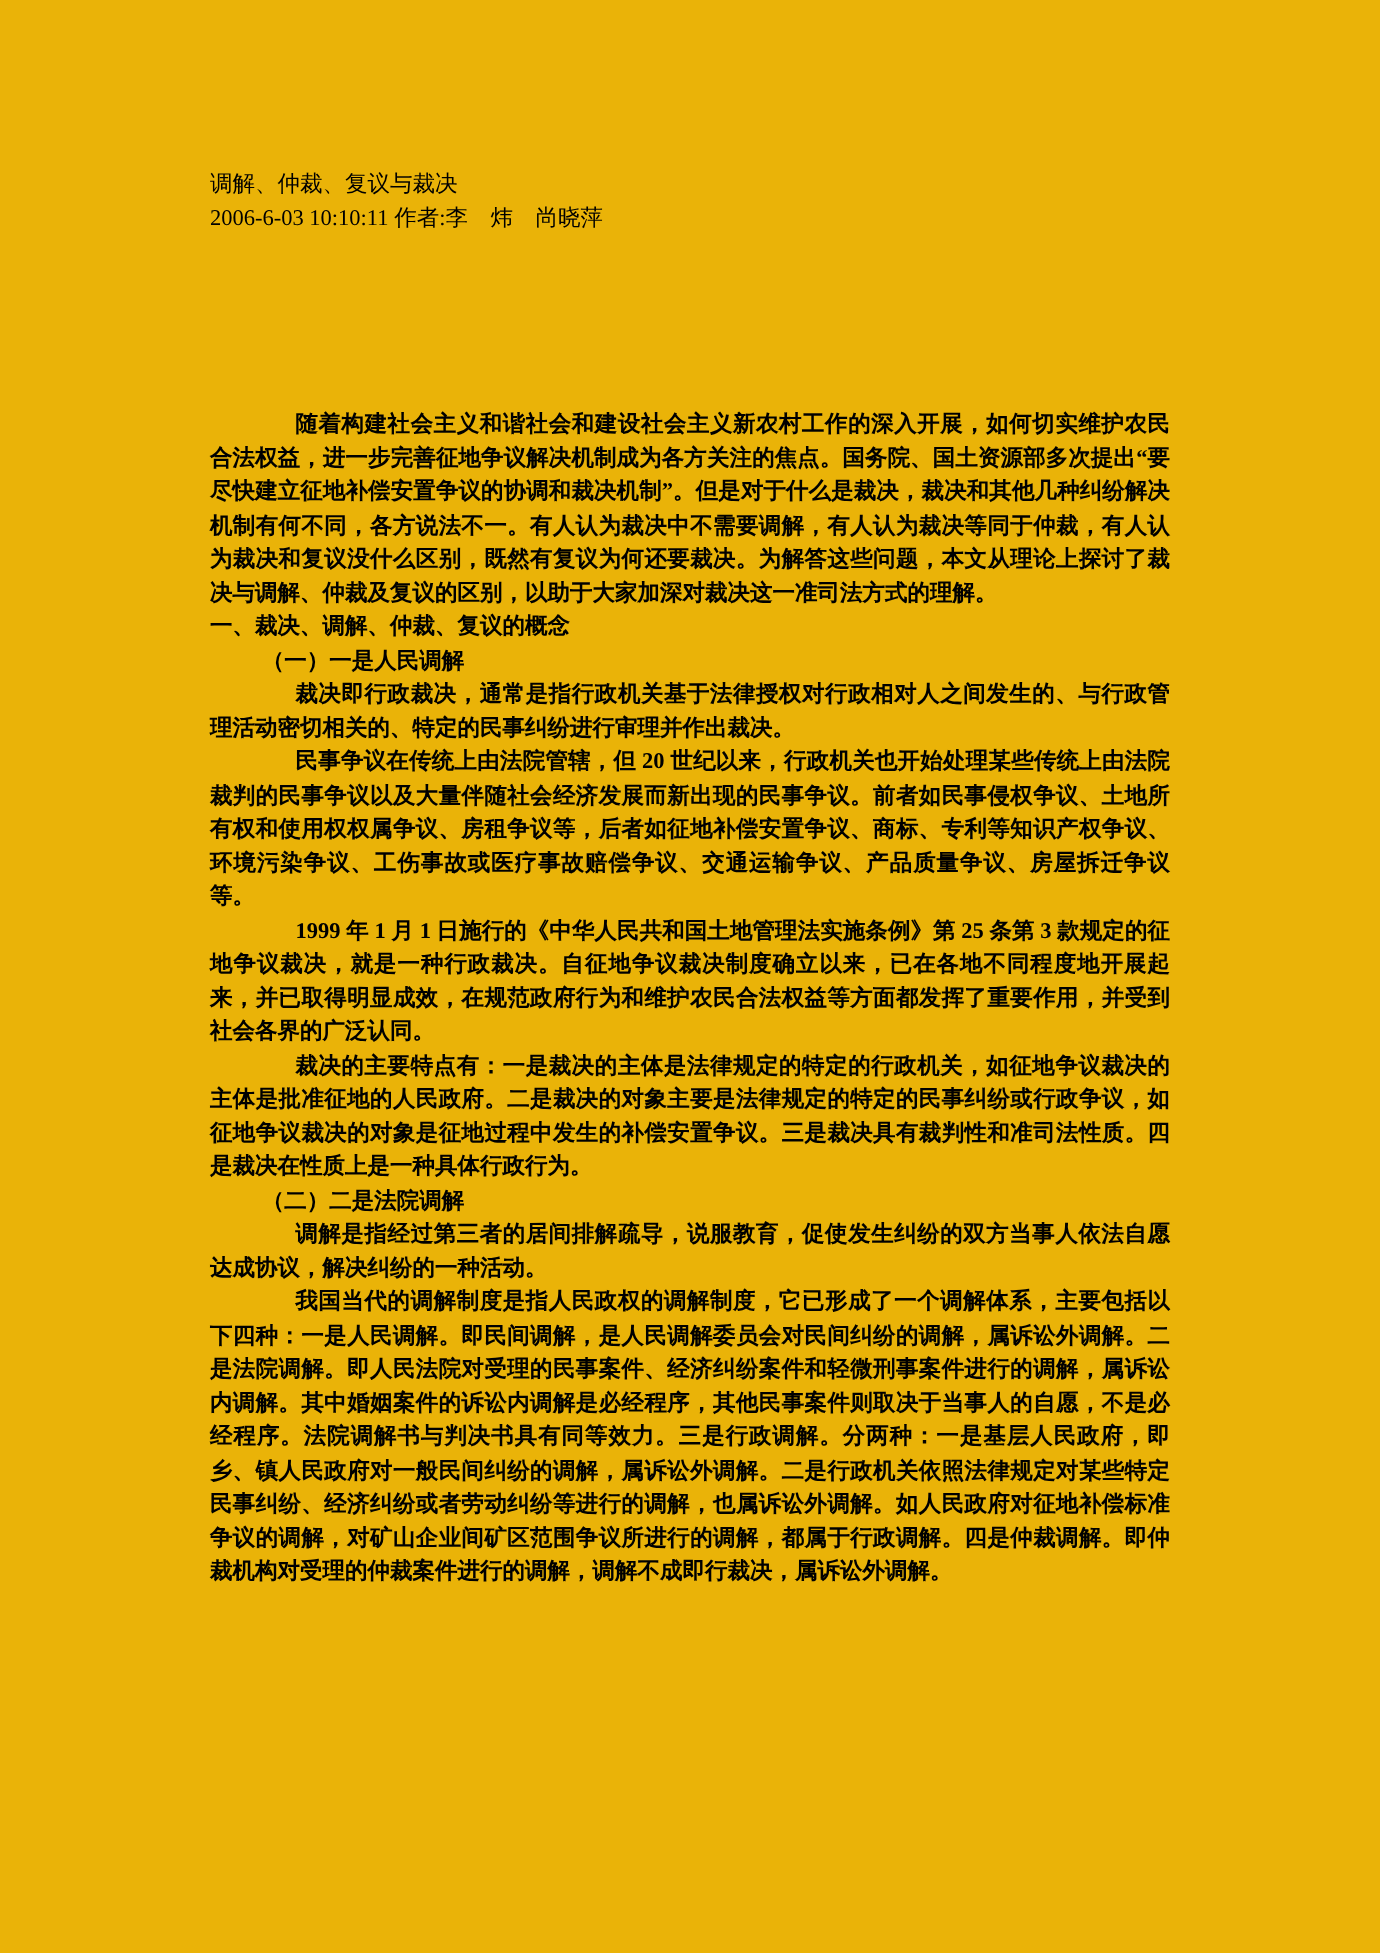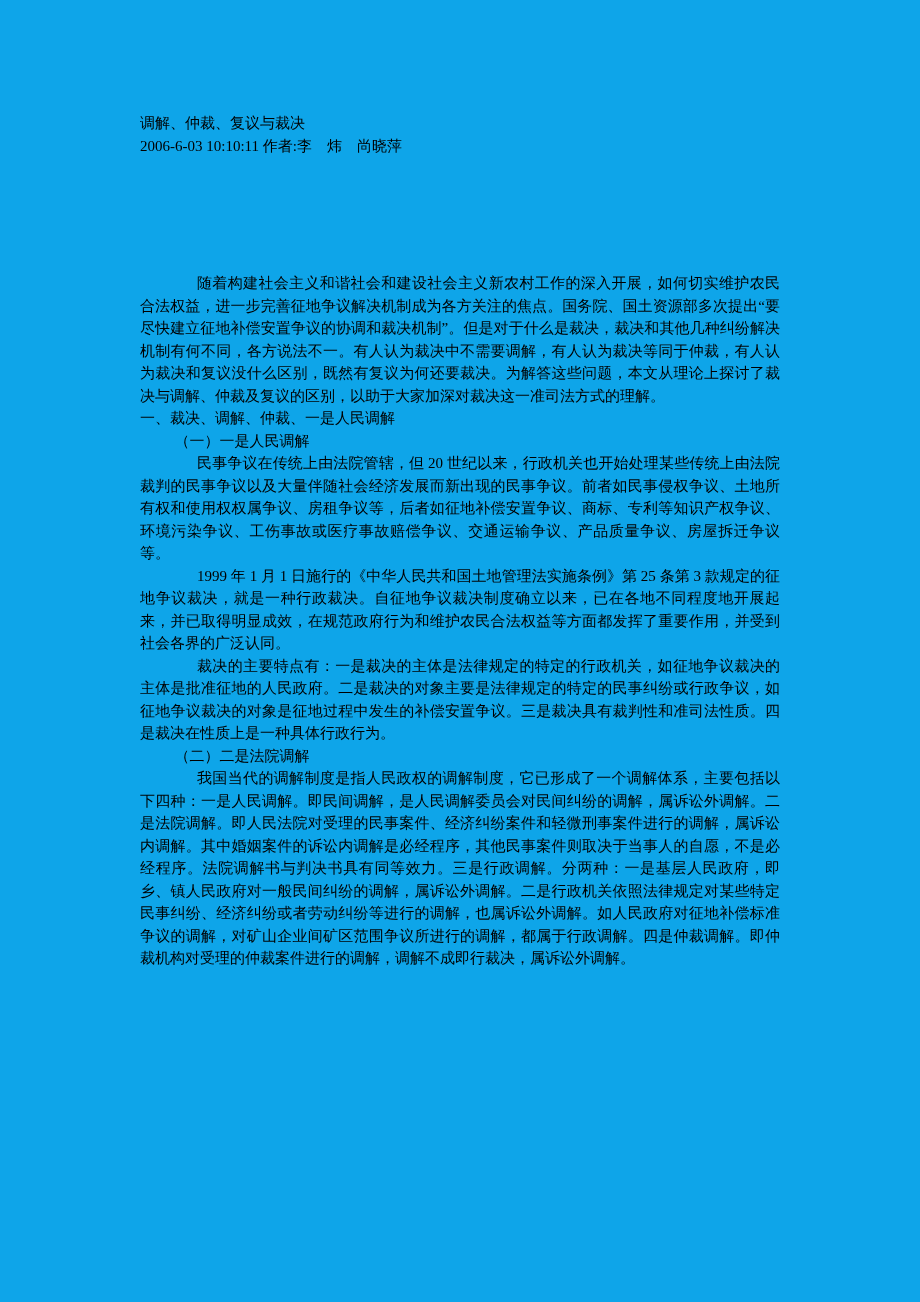--- a/index.html
+++ b/index.html
@@ -5,21 +5,21 @@
   html, body {
     margin: 0;
     padding: 0;
     background: #ffffff;
   }
   .page {
     position: relative;
     width: 920px;
     height: 1302px;
     margin: 0 auto;
-    background: #0ea5e9;
+    background: #eab308;
     color: #000000;
     font-family: "Liberation Serif", "DejaVu Serif", serif;
     font-size: 15px;
     line-height: 22.5px;
     overflow: hidden;
     box-sizing: border-box;
     padding: 112px 140px 0 140px;
   }
   .doc-title {
     margin: 0;
@@ -32,41 +32,44 @@
     font-size: 15px;
     line-height: 22.5px;
   }
   .top-gap {
     height: 115px;
   }
   .doc-body p {
     margin: 0;
     text-align: justify;
     text-justify: inter-ideograph;
+    font-weight: bold;
   }
   .p-body {
     text-indent: 3.8em;
   }
   .p-h1 {
     text-indent: 0;
   }
   .p-h2 {
     text-indent: 2.3em;
   }
 </style>
 </head>
 <body>
 
 <div class="page">
   <h1 class="doc-title">调解、仲裁、复议与裁决</h1>
   <div class="doc-meta">2006-6-03 10:10:11 作者:李　炜　尚晓萍</div>
   <div class="top-gap"></div>
   <div class="doc-body">
     <p class="p-body">随着构建社会主义和谐社会和建设社会主义新农村工作的深入开展，如何切实维护农民合法权益，进一步完善征地争议解决机制成为各方关注的焦点。国务院、国土资源部多次提出“要尽快建立征地补偿安置争议的协调和裁决机制”。但是对于什么是裁决，裁决和其他几种纠纷解决机制有何不同，各方说法不一。有人认为裁决中不需要调解，有人认为裁决等同于仲裁，有人认为裁决和复议没什么区别，既然有复议为何还要裁决。为解答这些问题，本文从理论上探讨了裁决与调解、仲裁及复议的区别，以助于大家加深对裁决这一准司法方式的理解。</p>
-    <p class="p-h1">一、裁决、调解、仲裁、一是人民调解</p>
+    <p class="p-h1">一、裁决、调解、仲裁、复议的概念</p>
     <p class="p-h2">（一）一是人民调解</p>
+    <p class="p-body">裁决即行政裁决，通常是指行政机关基于法律授权对行政相对人之间发生的、与行政管理活动密切相关的、特定的民事纠纷进行审理并作出裁决。</p>
     <p class="p-body">民事争议在传统上由法院管辖，但 20 世纪以来，行政机关也开始处理某些传统上由法院裁判的民事争议以及大量伴随社会经济发展而新出现的民事争议。前者如民事侵权争议、土地所有权和使用权权属争议、房租争议等，后者如征地补偿安置争议、商标、专利等知识产权争议、环境污染争议、工伤事故或医疗事故赔偿争议、交通运输争议、产品质量争议、房屋拆迁争议等。</p>
     <p class="p-body">1999 年 1 月 1 日施行的《中华人民共和国土地管理法实施条例》第 25 条第 3 款规定的征地争议裁决，就是一种行政裁决。自征地争议裁决制度确立以来，已在各地不同程度地开展起来，并已取得明显成效，在规范政府行为和维护农民合法权益等方面都发挥了重要作用，并受到社会各界的广泛认同。</p>
     <p class="p-body">裁决的主要特点有：一是裁决的主体是法律规定的特定的行政机关，如征地争议裁决的主体是批准征地的人民政府。二是裁决的对象主要是法律规定的特定的民事纠纷或行政争议，如征地争议裁决的对象是征地过程中发生的补偿安置争议。三是裁决具有裁判性和准司法性质。四是裁决在性质上是一种具体行政行为。</p>
     <p class="p-h2">（二）二是法院调解</p>
+    <p class="p-body">调解是指经过第三者的居间排解疏导，说服教育，促使发生纠纷的双方当事人依法自愿达成协议，解决纠纷的一种活动。</p>
     <p class="p-body">我国当代的调解制度是指人民政权的调解制度，它已形成了一个调解体系，主要包括以下四种：一是人民调解。即民间调解，是人民调解委员会对民间纠纷的调解，属诉讼外调解。二是法院调解。即人民法院对受理的民事案件、经济纠纷案件和轻微刑事案件进行的调解，属诉讼内调解。其中婚姻案件的诉讼内调解是必经程序，其他民事案件则取决于当事人的自愿，不是必经程序。法院调解书与判决书具有同等效力。三是行政调解。分两种：一是基层人民政府，即乡、镇人民政府对一般民间纠纷的调解，属诉讼外调解。二是行政机关依照法律规定对某些特定民事纠纷、经济纠纷或者劳动纠纷等进行的调解，也属诉讼外调解。如人民政府对征地补偿标准争议的调解，对矿山企业间矿区范围争议所进行的调解，都属于行政调解。四是仲裁调解。即仲裁机构对受理的仲裁案件进行的调解，调解不成即行裁决，属诉讼外调解。</p>
   </div>
 </div>
 
 </body></html>

